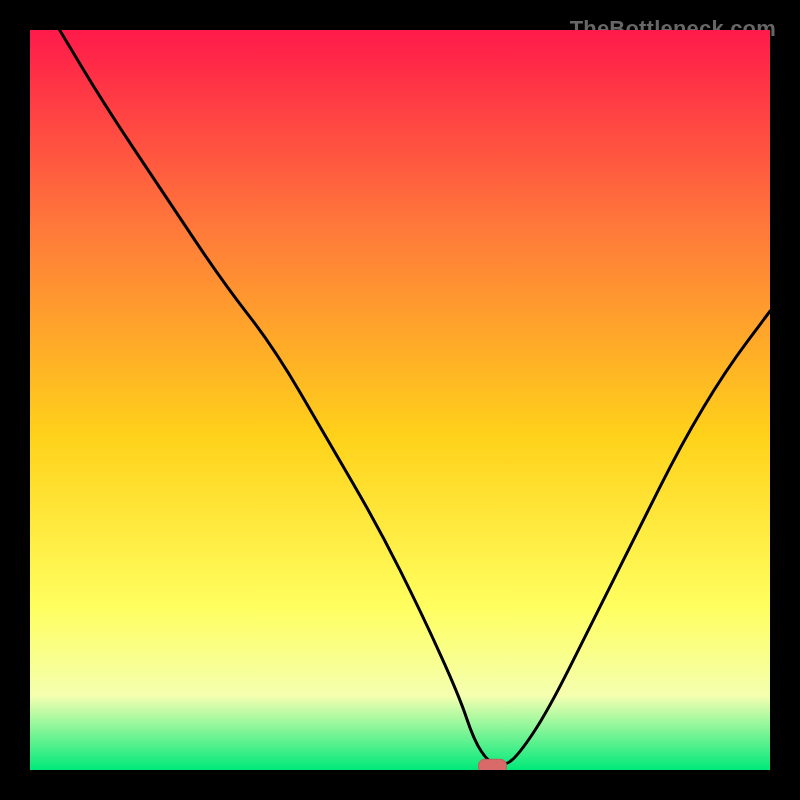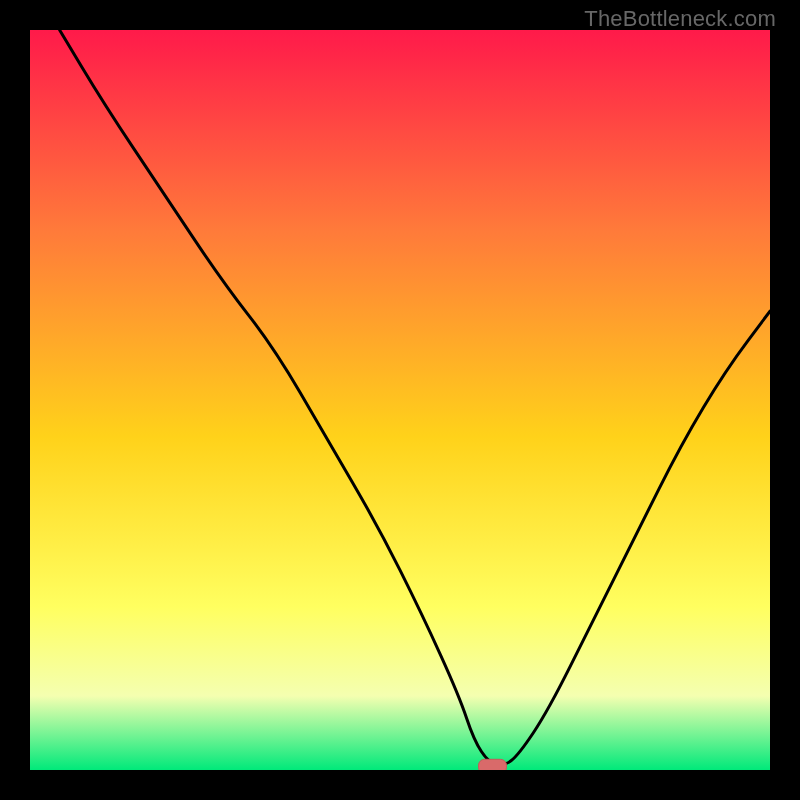--- a/index.html
+++ b/index.html
@@ -20,25 +20,25 @@
   }
   .plot-area {
     position: absolute;
     left: 30px;
     top: 30px;
     width: 740px;
     height: 740px;
   }
   .watermark {
     position: absolute;
-    top: 6px;
+    top: 16px;
     right: 24px;
     font-family: Arial, Helvetica, sans-serif;
     font-size: 22px;
-    font-weight: 400;
+    font-weight: 700;
     color: #676767;
     letter-spacing: 0.2px;
   }
   svg {
     display: block;
   }
 </style>
 </head>
 <body>
 

